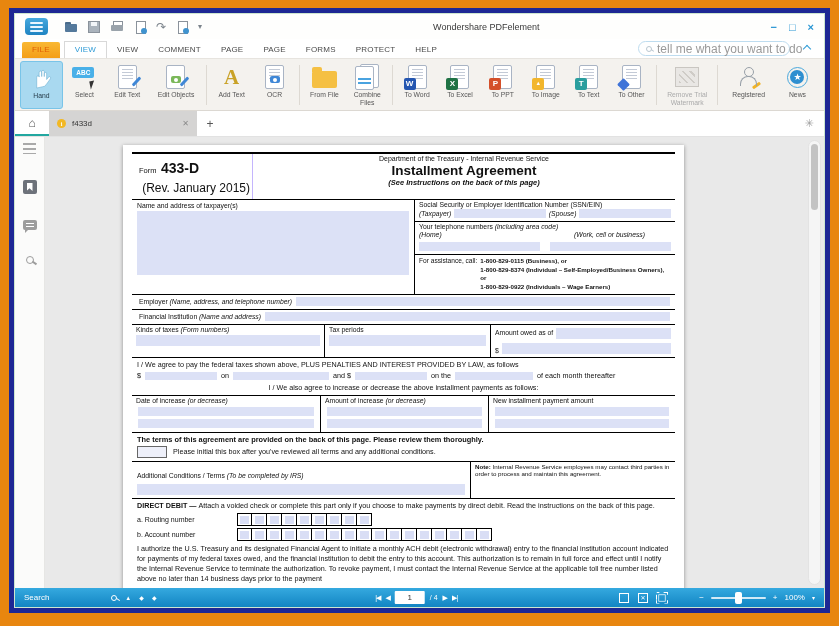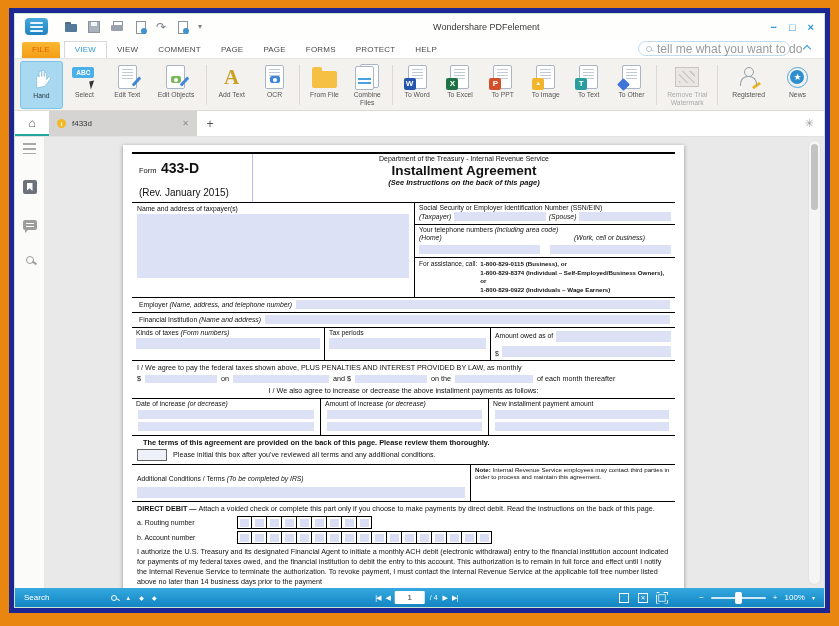--- a/index.html
+++ b/index.html
@@ -111,21 +111,21 @@
   
   .page { position:absolute; left:78px; top:8px; width:561px; height:560px; background:#fff; box-shadow:0 1px 4px rgba(0,0,0,.4); padding:7px 9px 0; }
   .f433 { border-top:2px solid #000; color:#111; }
   .fld { background:#dce1f6; height:9px; }
   .lbl { font-size:6.8px; }
   .it { font-style:italic; }
   .hdr { display:flex; border-bottom:1.5px solid #000; }
   .hdr-left { width:120px; padding:5px 2px 4px 7px; }
   .hdr-left .fn { font-size:7.5px; }
   .hdr-left .fnum { font-size:14px; font-weight:bold; }
-  .hdr-left .rev { font-size:10px; margin-top:10px; }
+  .hdr-left .rev { font-size:12px; margin-top:4px;text-align:right; }
   .hdr-right { flex:1; border-left:1px solid #c4b5fd; text-align:center; padding:1px 4px 3px; }
   .hdr-right .dept { font-size:7px; }
   .hdr-right .ttl { font-size:13.5px; font-weight:bold; margin-top:1px; }
   .hdr-right .sub { font-size:7.5px; font-weight:bold; font-style:italic; }
 
   .r2 { display:flex; border-bottom:1px solid #000; }
   .r2-left { width:282px; padding:2px 5px 3px 5px; display:flex; flex-direction:column; }
   .bigfld { margin-top:2px; height:64px; background:#dce1f6; }
   .r2-right { flex:1; border-left:1px solid #000; display:flex; flex-direction:column; }
   .sr { padding:1px 4px; }
@@ -163,21 +163,21 @@
   .payline { display:flex; align-items:flex-end; gap:4px; padding:2px 5px 1px; font-size:7.2px; }
   .payline .fld { height:8px; }
   .pf1 { width:72px; } .pf2 { width:96px; } .pf3 { width:72px; } .pf4 { width:78px; }
   .increase { font-size:7.2px; padding:2px 5px 3px; border-bottom:1px solid #000;text-align:center; }
 
   .t4 { display:flex; border-bottom:1.5px solid #000; }
   .t4 .c { display:flex; flex-direction:column; padding:1px 4px 4px; }
   .t4 .c1 { width:188px; } .t4 .c2 { width:168px; border-left:1px solid #000; } .t4 .c3 { flex:1; border-left:1px solid #000; }
   .t4 .fld { margin:3px 2px 0; }
 
-  .terms { font-size:7.4px; font-weight:bold; padding:2px 5px 1px;margin-left:6px; }
+  .terms { font-size:7.4px; font-weight:bold; padding:2px 5px 1px; }
   .initialrow { display:flex; align-items:center; gap:6px; padding:1px 5px 3px; border-bottom:1px solid #000; font-size:7.2px; }
   .inibox { width:30px; height:12px; border:1px solid #666; background:#eef0fa; flex:none; }
 
   .addl { display:flex; border-bottom:1.5px solid #000; }
   .addl-left { flex:1; padding:2px 5px 3px; }
   .addl-left .fld { margin-top:2px; height:11px; }
   .addl-note { width:205px; border-left:1px solid #000; padding:1px 4px 2px; font-size:6.2px; line-height:1.25; }
 
   .debit { font-size:7.2px; padding:2px 5px 1px; line-height:1.3; }
   .numrow { display:flex; align-items:center; padding:2px 5px 0; font-size:7px; }
@@ -491,21 +491,21 @@
                 <span class="lbl">Amount owed as of</span>
                 <span class="fld"></span>
               </div>
               <div class="dollarrow">
                 <span class="lbl">$</span>
                 <span class="fld"></span>
               </div>
             </div>
           </div>
 
-          <div class="agree">I / We agree to pay the federal taxes shown above, PLUS PENALTIES AND INTEREST PROVIDED BY LAW, as monthly</div>
+          <div class="agree">I / We agree to pay the federal taxes shown above, PLUS PENALTIES AND INTEREST PROVIDED BY LAW, as follows</div>
           <div class="payline">
             <span>$</span>
             <span class="fld pf1"></span>
             <span>on</span>
             <span class="fld pf2"></span>
             <span>and $</span>
             <span class="fld pf3"></span>
             <span>on the</span>
             <span class="fld pf4"></span>
             <span>of each month thereafter</span>

